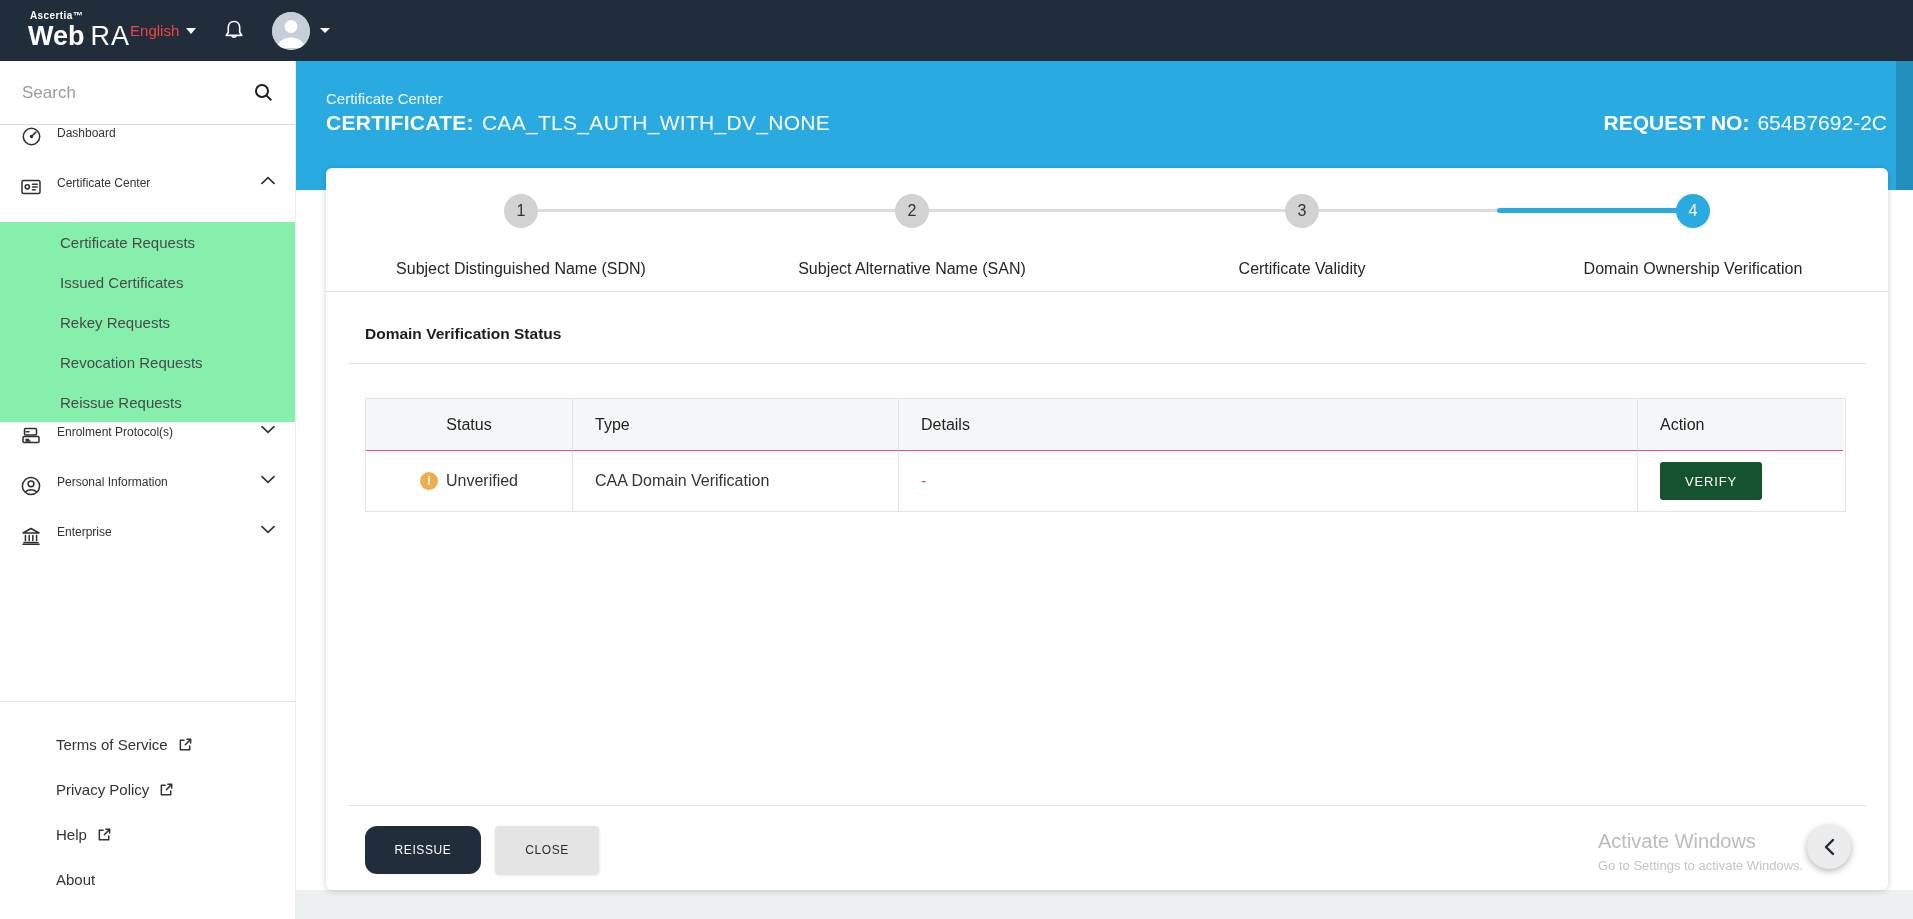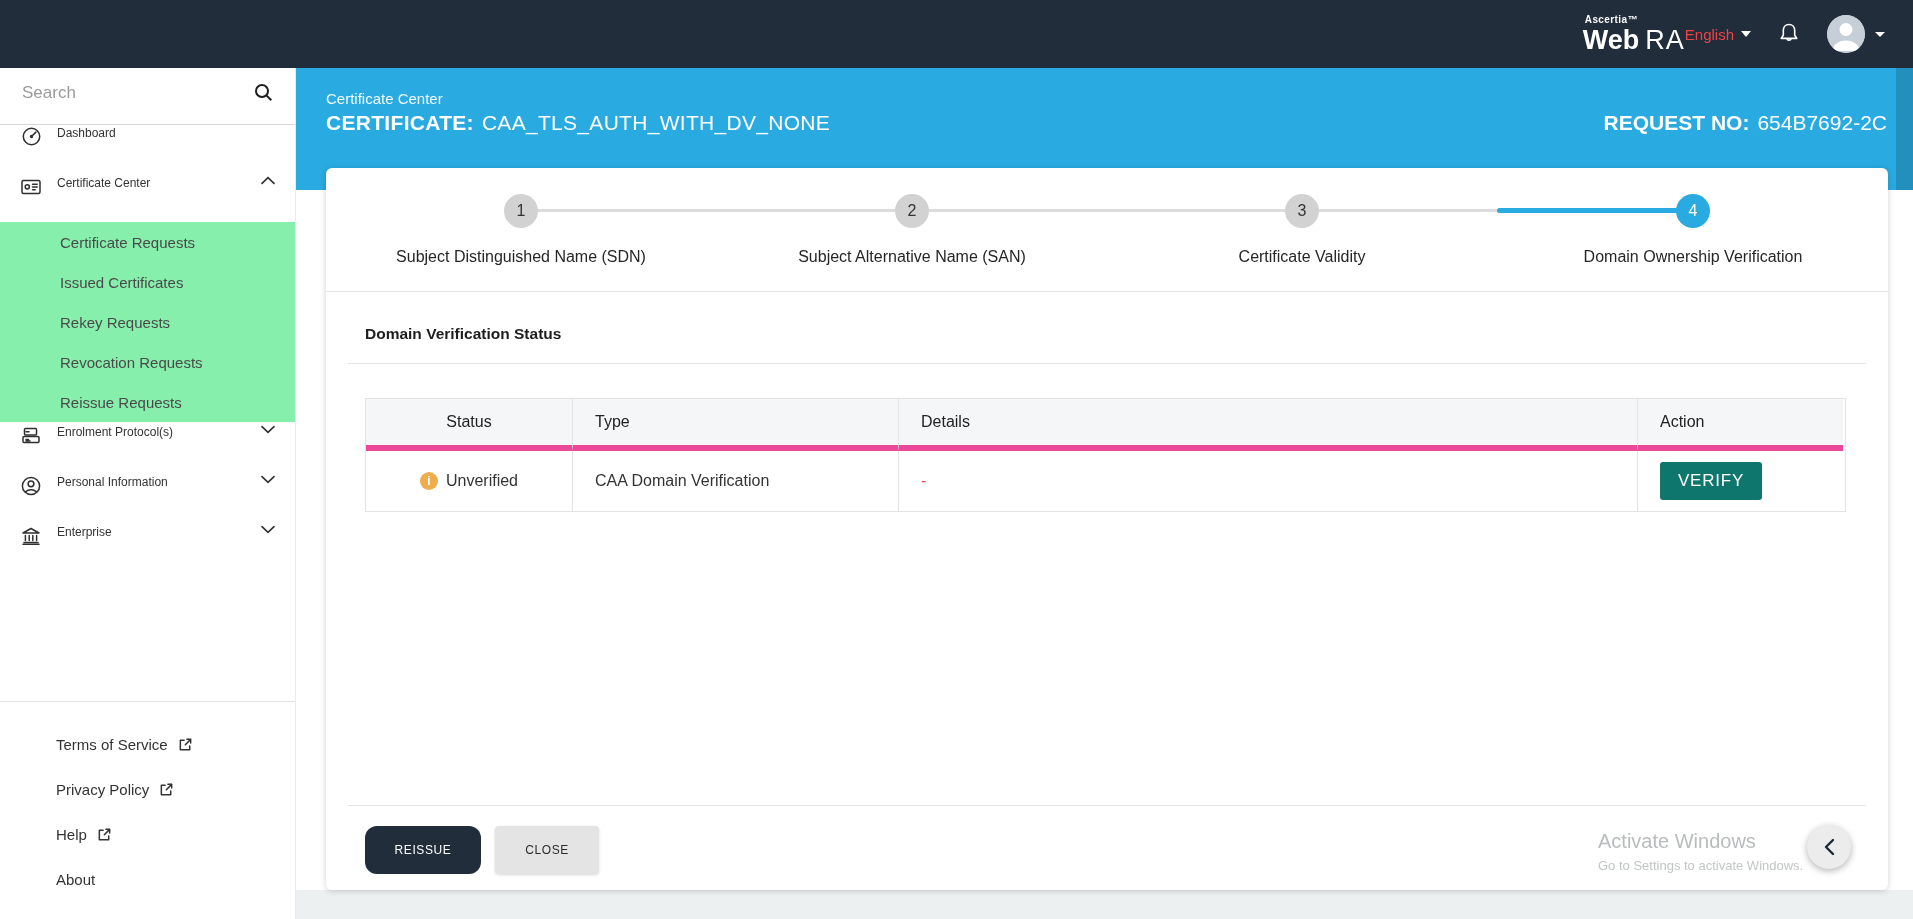--- a/index.html
+++ b/index.html
@@ -1,22 +1,22 @@
 <!DOCTYPE html>
 <html><head>
 <meta charset="utf-8">
 <style>
   * { margin:0; padding:0; box-sizing:border-box; }
   html,body { width:1913px; height:919px; }
   body { font-family:"Liberation Sans", sans-serif; background:#fff; position:relative; overflow:hidden; }
   svg { display:block; }
 
   
-  .navbar { position:absolute; top:0; left:0; width:1913px; height:68px; background:#222d3b;
-            display:flex; align-items:center; justify-content:flex-end; padding:10px 28px; z-index:40; }
+  .navbar { position:absolute; top:0; left:0; width:1913px; height:61px; background:#222d3b;
+            display:flex; align-items:center; justify-content:flex-start; padding:10px 28px; z-index:40; }
   .brand { color:#fff; line-height:1; }
   .brand-top { font-size:10px; font-weight:700; letter-spacing:.4px; margin-left:2px; }
   .brand-main { font-size:27px; margin-top:2px; }
   .brand-web { font-weight:700; }
   .brand-ra { font-weight:400; margin-left:6px; letter-spacing:1px; }
   .nav-right { display:flex; align-items:center; gap:26px; color:#ef4444; }
   .lang { display:flex; align-items:center; gap:7px; font-size:15px; cursor:pointer; }
   .caret-down { width:0; height:0; border-left:5px solid transparent; border-right:5px solid transparent; border-top:6px solid #fff; }
   .bell { cursor:pointer; }
   .avatar-wrap { display:flex; align-items:center; gap:10px; cursor:pointer; }
@@ -57,39 +57,39 @@
   .card { position:absolute; left:30px; top:107px; width:1562px; height:722px; background:#fff;
           border-radius:6px; box-shadow:0 1px 6px rgba(0,0,0,0.18); z-index:10; }
 
   
   .stepper { position:absolute; top:0; left:0; right:0; height:124px; border-bottom:1px solid #e4e4e4; }
   .step-line { position:absolute; top:41px; left:195px; width:1172px; height:3px; background:#dcdcdc; }
   .step-line-active { position:absolute; top:40px; left:1171px; width:198px; height:5px; background:#29abe2; border-radius:3px; }
   .step-circle { position:absolute; top:26px; width:34px; height:34px; border-radius:50%; background:#d2d2d2;
                  color:#333; display:flex; align-items:center; justify-content:center; font-size:16px; cursor:pointer; }
   .step-circle.active { background:#29abe2; color:#fff; }
-  .step-label { position:absolute; top:80px; transform:translateX(-50%); font-size:16px; color:#262626; white-space:nowrap; }
+  .step-label { position:absolute; top:92px; transform:translateX(-50%); font-size:16px; color:#262626; white-space:nowrap; }
 
   .section-title { position:absolute; left:39px; top:157px; font-size:15.5px; font-weight:700; color:#1d1d1d; }
   .divider-inset { position:absolute; left:22px; right:22px; height:1px; background:#e6e6e6; }
 
   
   .dv-table { position:absolute; left:39px; top:230px; width:1481px; border:1px solid #e3e3e3;
               display:grid; grid-template-columns:207px 326px 739px 205px; }
-  .th { height:52px; background:#f5f6f7; border-bottom:6px solid #ec4899; display:flex; align-items:center;
+  .th { height:52px; background:#f5f6f7; border-bottom:1px solid #ec4899; display:flex; align-items:center;
         font-size:16px; color:#222; }
   .td { height:60px; background:#fff; display:flex; align-items:center; font-size:16px; color:#333; }
   .cell-r { border-right:1px solid #e3e3e3; }
   .cell-pad { padding-left:22px; }
   .cell-center { justify-content:center; }
   .info-badge { width:18px; height:18px; border-radius:50%; background:#f0ad4e; color:#fff; font-size:12px;
                 font-weight:700; display:flex; align-items:center; justify-content:center; margin-right:8px; }
   .details-dash { color:#e2574c; }
-  .verify-btn { width:102px; height:38px; background:#0f766e; color:#fff; border:none; border-radius:3px;
-                font-size:17px; letter-spacing:.8px; cursor:pointer; font-family:"Liberation Sans",sans-serif; }
+  .verify-btn { width:102px; height:38px; background:#14532d; color:#fff; border:none; border-radius:3px;
+                font-size:13px; letter-spacing:.8px; cursor:pointer; font-family:"Liberation Sans",sans-serif; }
 
   
   .btn-reissue { position:absolute; left:39px; top:658px; width:116px; height:48px; background:#222d3b; color:#fff;
                  border:none; border-radius:12px; font-size:12px; letter-spacing:.6px; cursor:pointer; font-family:"Liberation Sans",sans-serif; }
   .btn-close { position:absolute; left:169px; top:658px; width:104px; height:48px; background:#e4e4e4; color:#2b2b2b;
                border:none; border-radius:4px; font-size:12px; letter-spacing:.6px; cursor:pointer;
                box-shadow:0 1px 3px rgba(0,0,0,0.15); font-family:"Liberation Sans",sans-serif; }
 
   
   .wm1 { position:absolute; left:1272px; top:662px; font-size:20px; color:#b9bcbd; }

